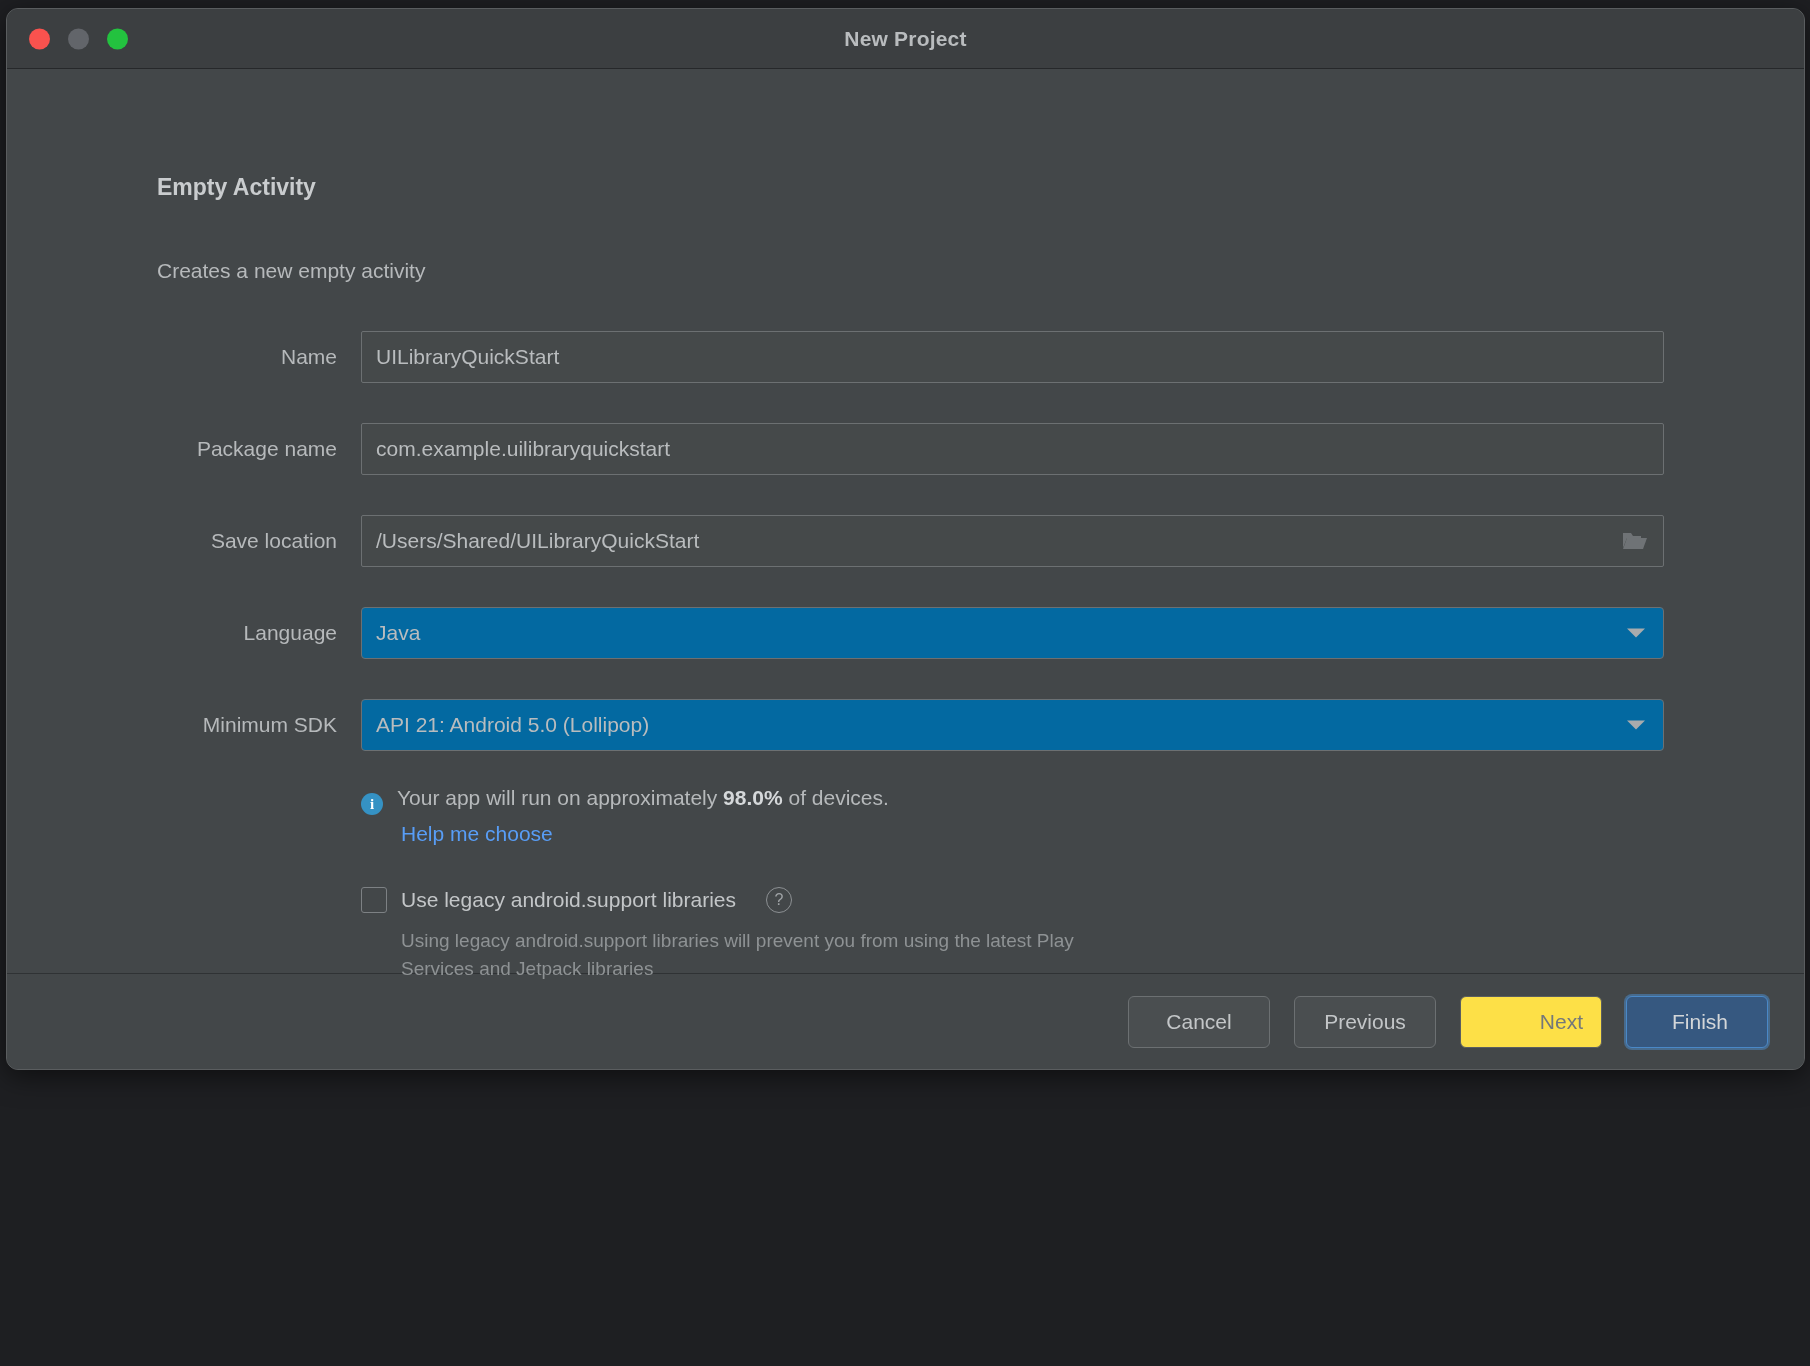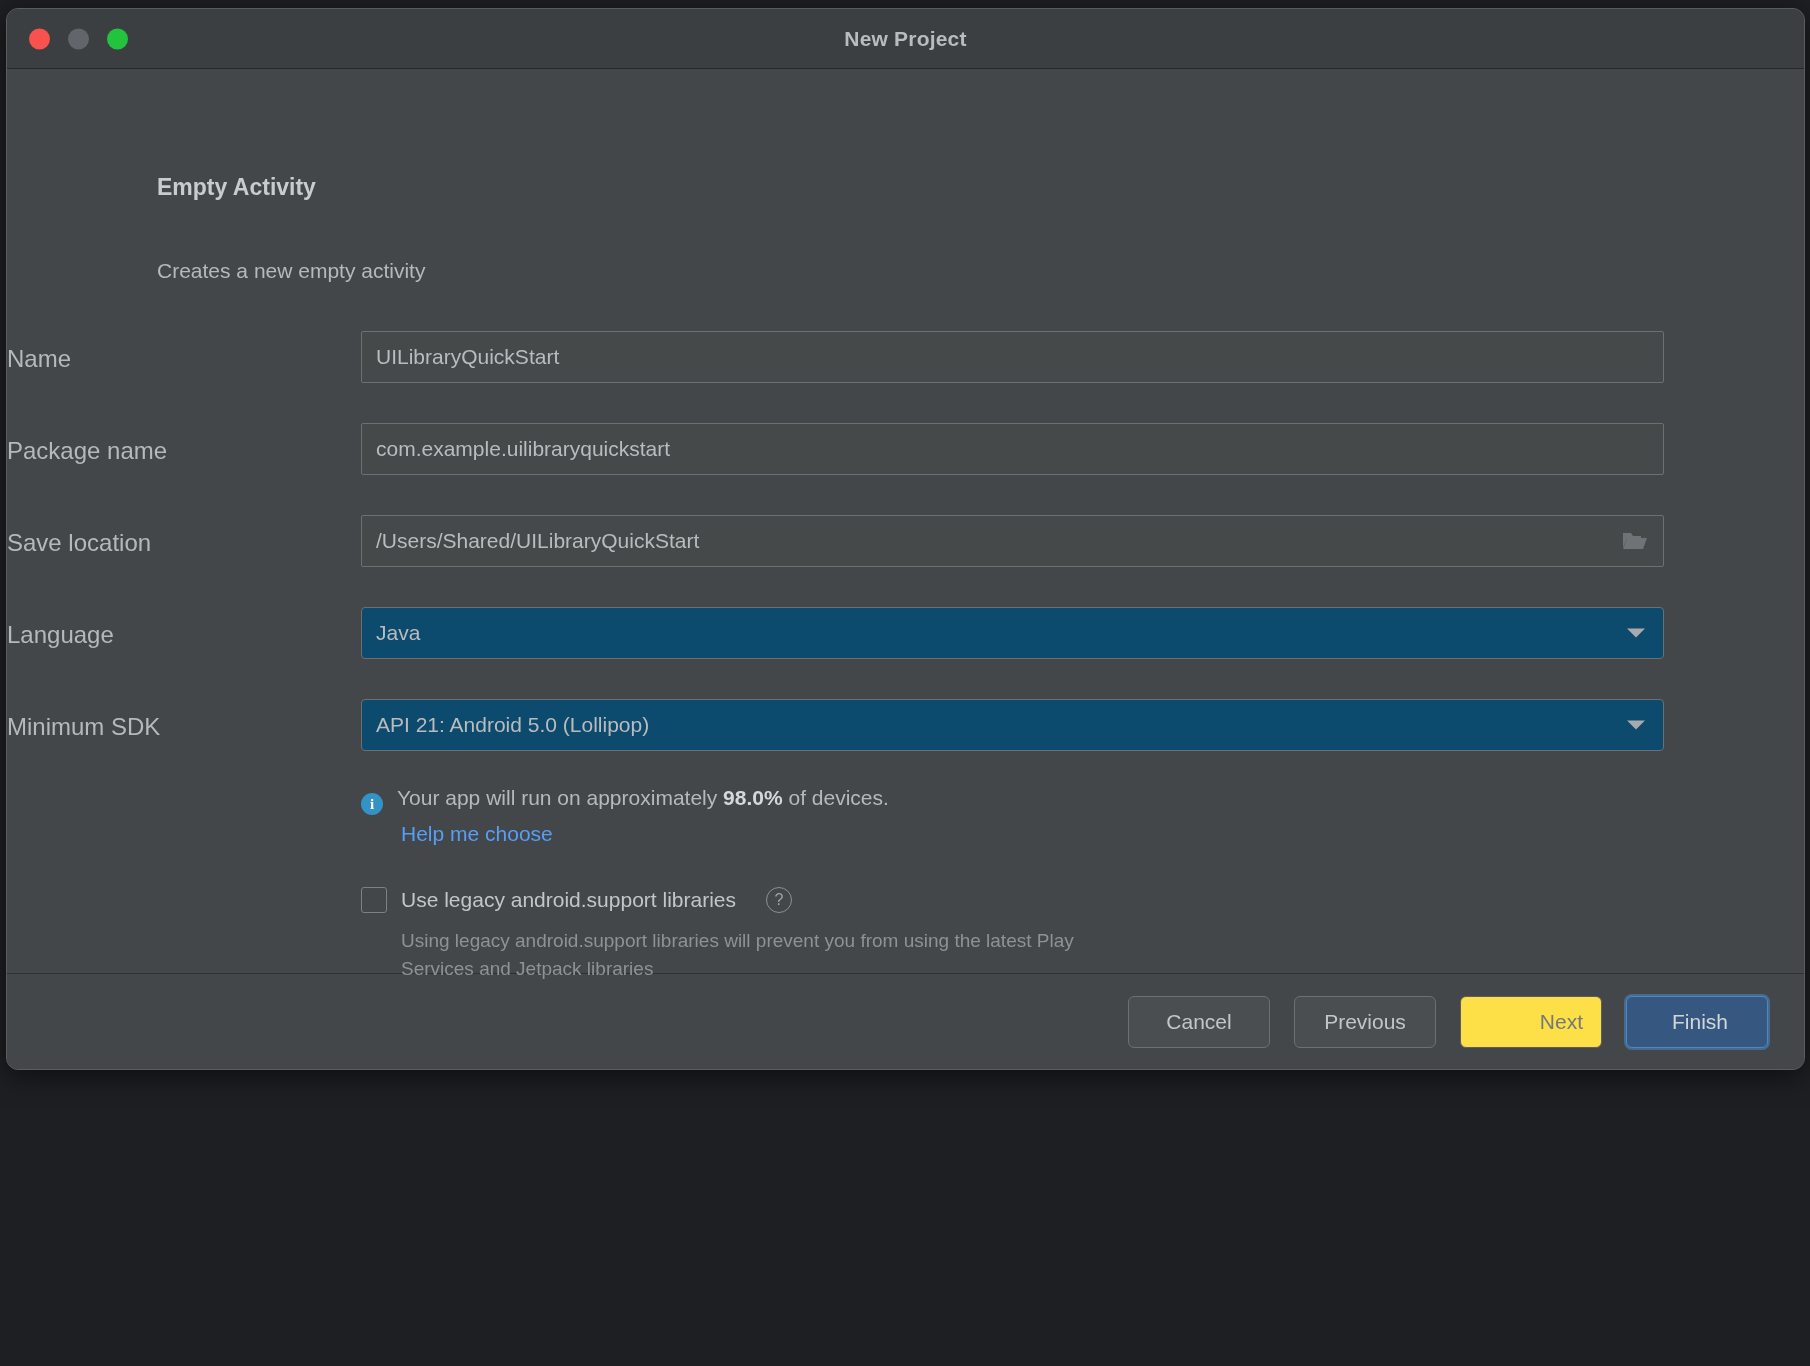--- a/index.html
+++ b/index.html
@@ -94,23 +94,23 @@
     width: 100%;
   }
   .row {
     position: relative;
     height: 92px;
   }
   .flabel {
     position: absolute;
     left: 0;
     width: 330px;
-    text-align: left;
+    text-align: right;
     top: 14px;
-    font-size: 24px;
+    font-size: 21px;
     color: #b6b9bb;
   }
   .fieldwrap {
     position: absolute;
     left: 354px;
     width: 1303px;
     top: 0;
     height: 52px;
   }
   .textfield {
@@ -123,21 +123,21 @@
     font-size: 21px;
     font-family: "Liberation Sans", sans-serif;
     padding: 0 14px;
     outline: none;
   }
   .textfield::placeholder { color: #7e8284; }
 
   .combo {
     width: 100%;
     height: 100%;
-    background: #0c4a6e;
+    background: #0369a1;
     border: 1px solid #6c7072;
     border-radius: 4px;
     color: #b9bcbe;
     font-size: 21px;
     display: flex;
     align-items: center;
     padding: 0 14px;
     cursor: default;
     position: relative;
   }

